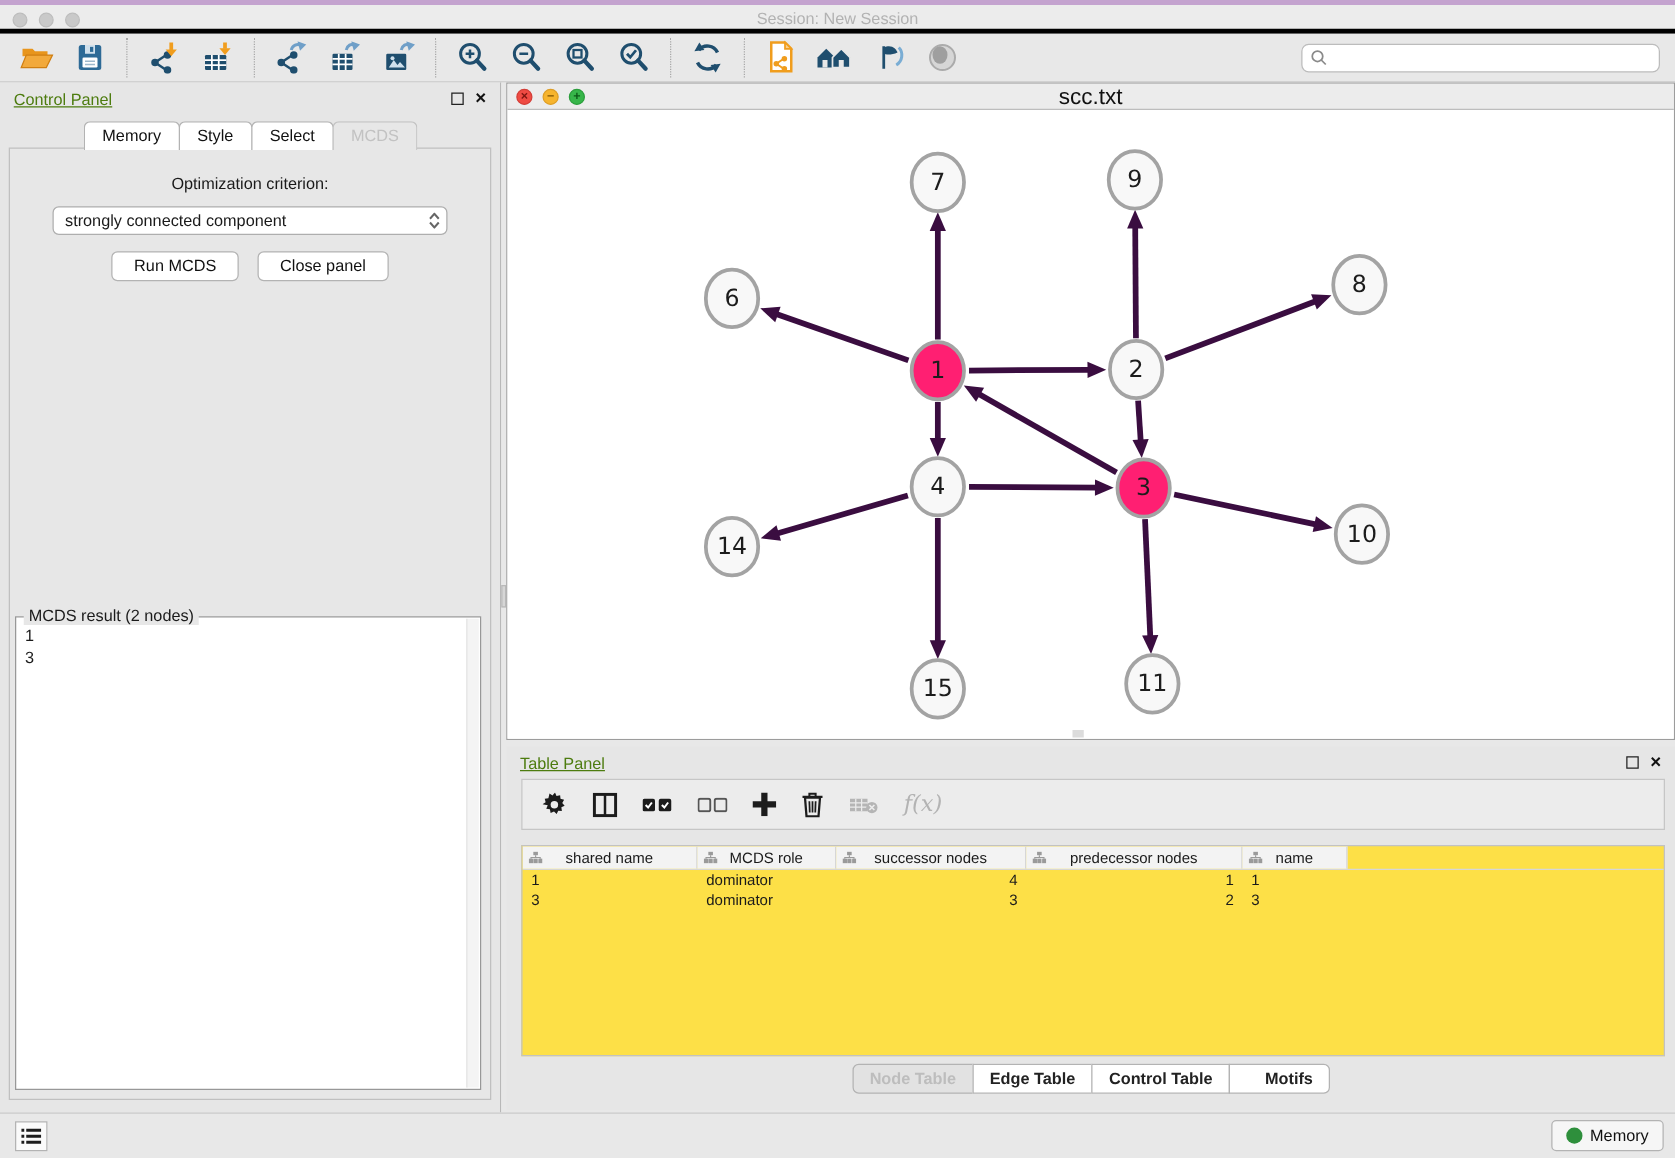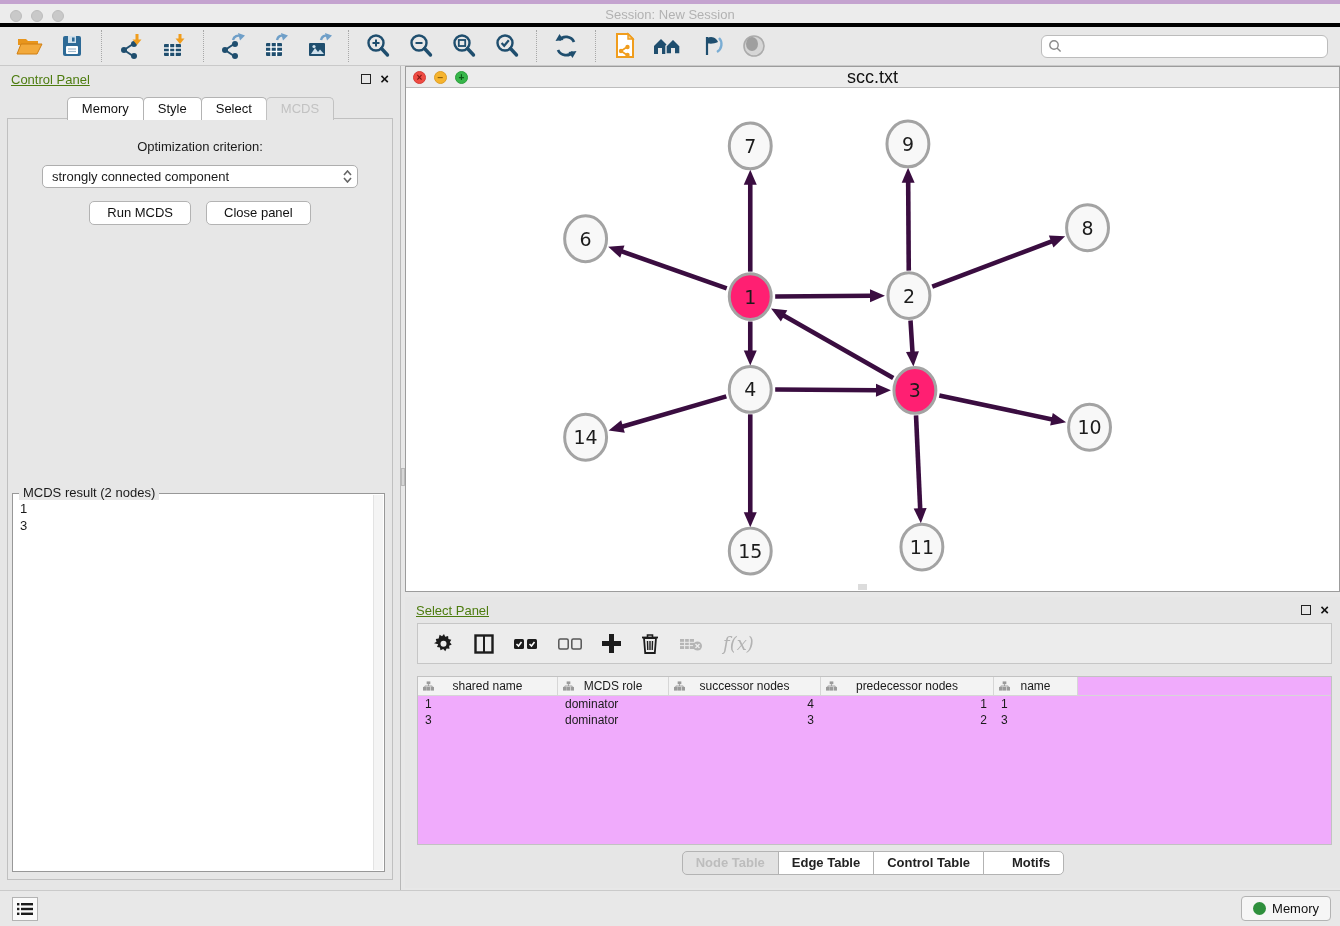--- a/index.html
+++ b/index.html
@@ -56,21 +56,21 @@
   .nt.green { background:#37b64a; border:1px solid #2b9e3c; color:#0c5b18; }
   .net-canvas { position:absolute; left:0; top:21px; right:0; bottom:0; background:#fff; }
   .net-canvas svg { display:block; width:100%; height:100%; }
   .canvas-grip { position:absolute; left:452px; bottom:1px; width:9px; height:6px; background:#dcdcdc; }
 
   
   .table-panel { position:absolute; left:405px; top:597px; width:935px; height:291px; background:#e6e6e6; }
   .tp-toolbar { position:absolute; top:26px; left:12px; right:8px; height:41px; background:#ececec; border:1px solid #c6c6c6; display:flex; align-items:center; gap:20px; padding:0 16px; }
   .tp-ic { display:flex; align-items:center; justify-content:center; }
   .fx-label { font-family:"DejaVu Serif", serif; font-style:italic; font-size:18px; color:#b3b3b3; }
-  .tp-table { position:absolute; top:79px; left:12px; right:8px; bottom:43px; background:#f0abfc; border:1px solid #c2c2c2; overflow:hidden; }
+  .tp-table { position:absolute; top:79px; left:12px; right:8px; bottom:43px; background:#fde047; border:1px solid #c2c2c2; overflow:hidden; }
   .thead { display:flex; height:19px; border-bottom:1px solid #d6d6d6; }
   .th { background:#f3f3f3; border-right:1px solid #d6d6d6; display:flex; align-items:center; justify-content:center; gap:6px; font-size:12px; position:relative; }
   .th svg { position:absolute; left:5px; }
   .trow { display:flex; height:16px; }
   .td { font-size:12px; line-height:16px; padding:0 7px; overflow:hidden; white-space:nowrap; }
   .tp-tabs { position:absolute; bottom:13px; left:0; right:0; display:flex; justify-content:center; }
   .tp-tab { border:1px solid #b3b3b3; background:#fff; padding:3px 13px 4px; font-size:13px; font-weight:bold; margin-right:-1px; color:#222; }
   .tp-tab:first-child { border-radius:5px 0 0 5px; }
   .tp-tab:last-child { border-radius:0 5px 5px 0;padding-left:28px; }
   .tp-tab.selected { background:#e2e2e2; color:#bdbdbd; }
@@ -414,21 +414,21 @@
           <ellipse cx="345" cy="464" rx="21" ry="23" fill="#f8f8f8" stroke="#a3a3a3" stroke-width="3"></ellipse>
           <text x="345" y="464" text-anchor="middle" dominant-baseline="central" font-size="19" fill="#1c1c1c" font-family="&quot;DejaVu Sans&quot;, sans-serif">15</text>
         </g>
       </svg>
     <div class="canvas-grip"></div>
   </div>
 </div>
 
 <div class="table-panel">
   <div class="panel-head">
-    <span class="ptitle">Select Panel</span>
+    <span class="ptitle">Table Panel</span>
     <span class="float-box"></span>
     <span class="close-x">×</span>
   </div>
   <div class="tp-toolbar">
     <span class="tp-ic">
       <svg width="20" height="20" viewBox="0 0 20 20">
           <path fill="#1c1c1c" d="M10 0l1.2 2.7 2.9-.6 .3 2.9 2.9.8-1.5 2.5 1.9 2.2-2.6 1.3 .4 2.9-2.9-.2-1.3 2.7-2.1-2.1-2.7 1.2-.6-2.9-2.9-.5 1.2-2.7L0 9.3l2.5-1.6-.7-2.8 2.9-.4L5.6.7 8 2.3z"></path>
           <circle cx="9.5" cy="9.8" r="3" fill="#ececec"></circle>
         </svg>
     </span>

